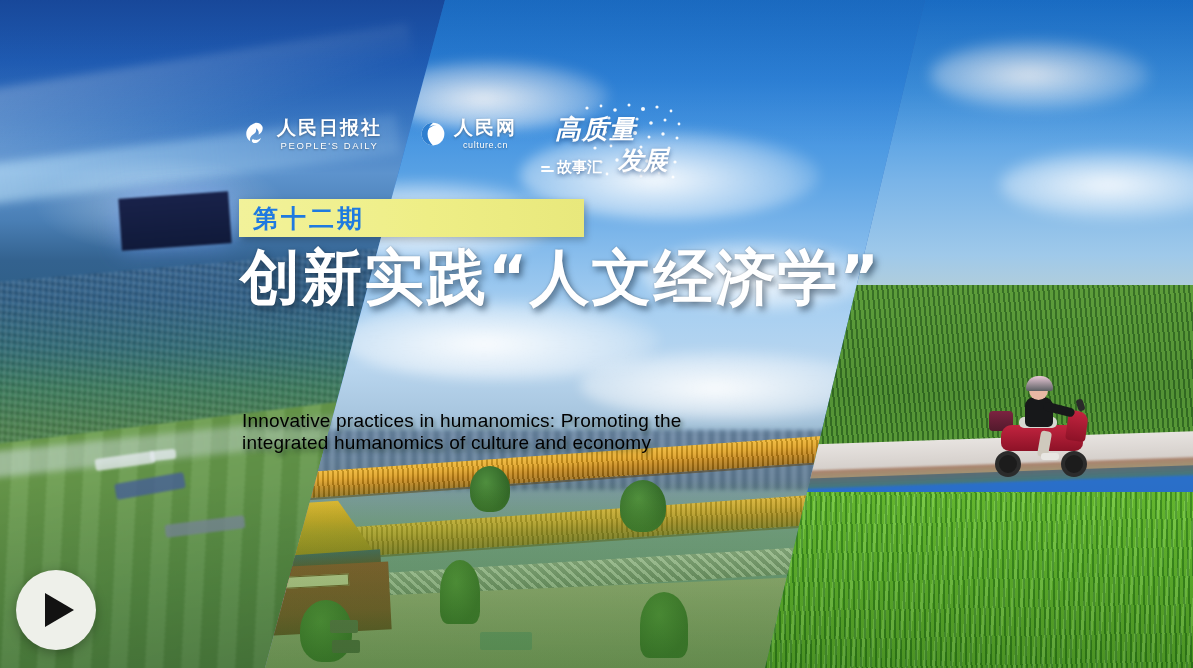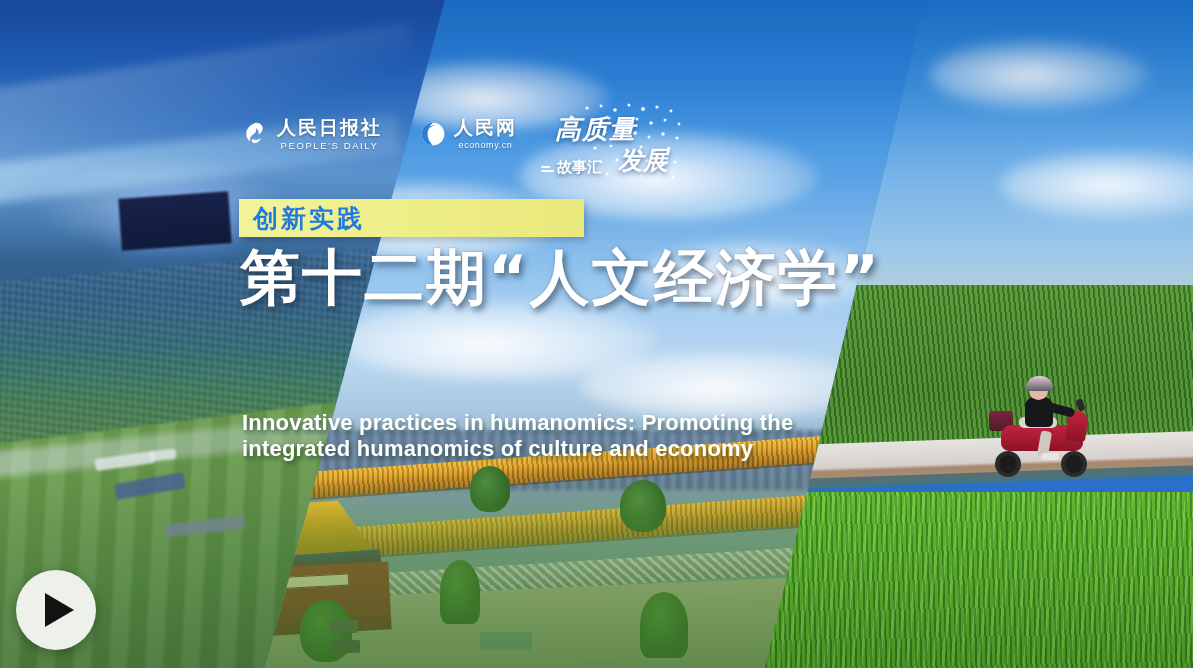--- a/index.html
+++ b/index.html
@@ -272,21 +272,21 @@
   .title { position:absolute; left:240px; top:244px; width:740px; }
   .title-line {
     color:#fff; font-size:60px; font-weight:700; line-height:1.13;
     letter-spacing:2px; white-space:nowrap;
     font-family:"DejaVu Sans", sans-serif;
     text-shadow: 3px 4px 6px rgba(20,40,60,.55), 0 0 2px rgba(0,0,0,.25);
   }
 
   .subtitle { position:absolute; left:242px; top:410px; width:730px; }
   .sub-line {
-    color:#ffffff; font-size:22px; font-weight:700; line-height:1.16;
+    color:#000000; font-size:19px; font-weight:400; line-height:1.16;
     letter-spacing:.2px; white-space:nowrap;
     text-shadow: 2px 3px 4px rgba(20,45,30,.55);
   }
 
   .playbtn {
     position:absolute; left:16px; top:570px; width:80px; height:80px;
     border-radius:50%; background:#eef0ea;
     box-shadow:0 3px 12px rgba(0,0,0,.3);
     display:flex; align-items:center; justify-content:center;
     cursor:pointer;
@@ -397,21 +397,21 @@
     </div>
 
     <div class="logo">
       <svg class="logo-mark" viewBox="0 0 32 32">
         <circle cx="16" cy="16" r="14" fill="#ffffff"></circle>
         <path d="M16 2a14 14 0 1 0 0 28A18 18 0 0 1 16 2z" fill="#2f7fd0"></path>
         <path d="M20 5c-7 1-12 6-12 12 0 4 2 8 6 10-8-3-10-14-2-20 2-1 5-2 8-2z" fill="#2f7fd0"></path>
       </svg>
       <div class="logo-text">
         <span class="logo-cn">人民网</span>
-        <span class="logo-en small">economy.cn</span>
+        <span class="logo-en small">culture.cn</span>
       </div>
     </div>
 
   </div>
 
   <div class="badge">
     <svg class="badge-dots" viewBox="0 0 110 78">
       <g fill="#ffffff">
         <circle cx="10" cy="6" r="1.6"></circle>
           <circle cx="24" cy="4" r="1.4"></circle>
@@ -458,25 +458,25 @@
       <span class="badge-lines">
           <i></i>
           <i></i>
         </span>
       <span class="badge-sub">故事汇</span>
       <span class="badge-big2">发展</span>
     </div>
   </div>
 
   <div class="epbar">
-    <span class="epbar-text">创新实践</span>
+    <span class="epbar-text">第十二期</span>
   </div>
 
   <div class="title">
-    <div class="title-line">第十二期“人文经济学”</div>
+    <div class="title-line">创新实践“人文经济学”</div>
   </div>
 
   <div class="subtitle">
     <div class="sub-line">Innovative practices in humanomics: Promoting the</div>
     <div class="sub-line">integrated humanomics of culture and economy</div>
   </div>
 
   <div class="playbtn">
     <span class="tri"></span>
   </div>

